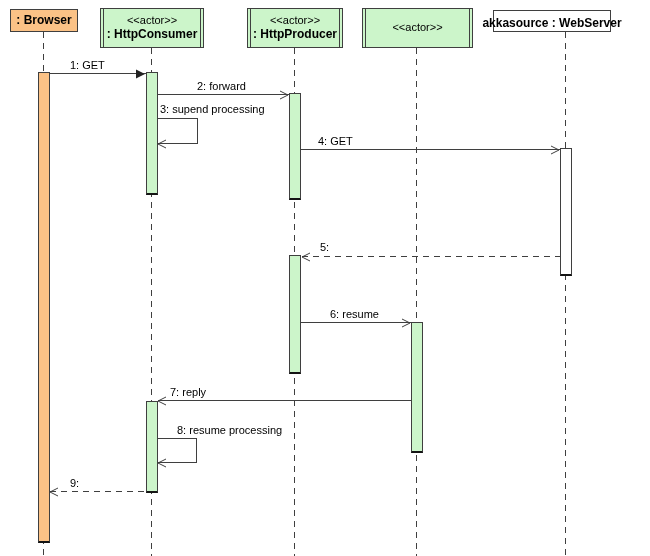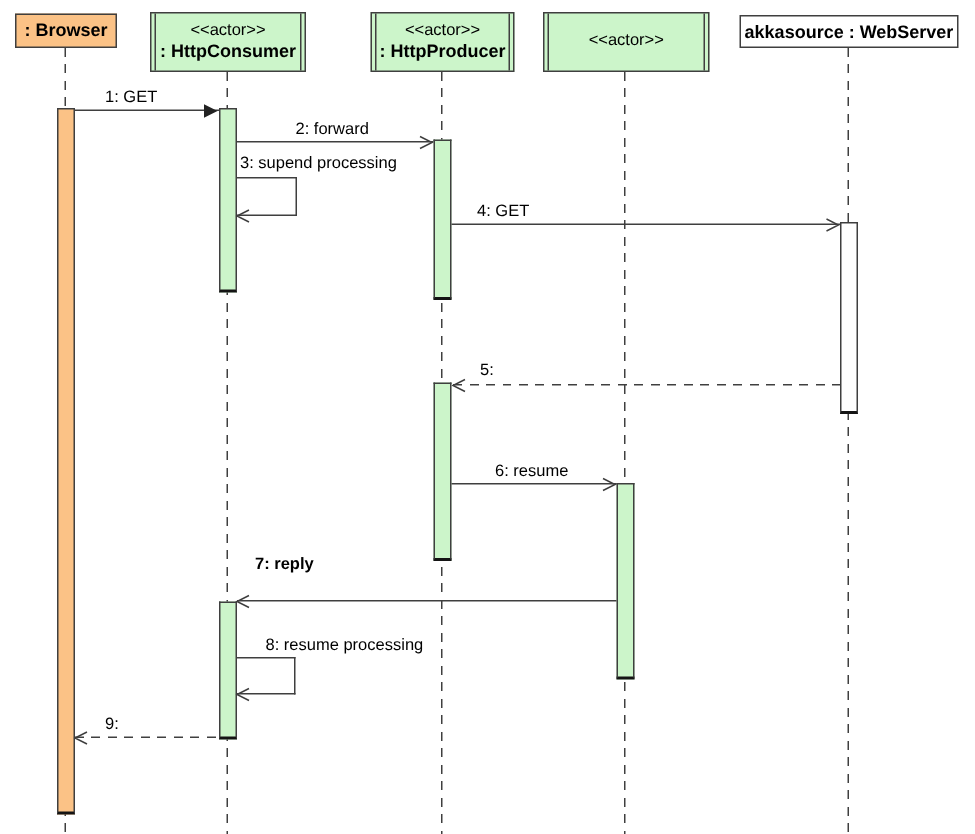--- a/index.html
+++ b/index.html
@@ -61,21 +61,21 @@
     <span class="stereo">&lt;&lt;actor&gt;&gt;</span>
     <span class="pname">: HttpProducer</span>
   </div>
 
   <div class="head" style="left:362px;top:8px;width:111px;height:40px;background:#ccf5ca;">
     <span class="decor dl"></span>
     <span class="decor dr"></span>
     <span class="stereo">&lt;&lt;actor&gt;&gt;</span>
   </div>
 
-  <div class="head" style="left:493px;top:10px;width:146px;height:22px;background:#ffffff;">
+  <div class="head" style="left:493px;top:10px;width:118px;height:22px;background:#ffffff;justify-content:flex-end;">
     <span class="pname">akkasource : WebServer</span>
   </div>
 
   <div class="lifeline" style="left:43px;top:32px;height:524px;"></div>
   <div class="lifeline" style="left:151px;top:48px;height:508px;"></div>
   <div class="lifeline" style="left:294px;top:48px;height:508px;"></div>
   <div class="lifeline" style="left:416px;top:48px;height:508px;"></div>
   <div class="lifeline" style="left:565px;top:32px;height:524px;"></div>
 
   <div class="bar orange" style="left:38px;top:72px;height:471px;"></div>
@@ -115,21 +115,21 @@
   <svg class="ah" style="left:301px;top:252px;" width="10" height="10" viewBox="0 0 10 10">
     <polyline points="9,1 1,5 9,9" fill="none" stroke="#3f3f3f" stroke-width="1"></polyline>
   </svg>
 
   <span class="mlabel" style="left:330px;top:308px;">6: resume</span>
   <div class="mline" style="left:301px;top:322px;width:110px;"></div>
   <svg class="ah" style="left:401px;top:318px;" width="10" height="10" viewBox="0 0 10 10">
     <polyline points="1,1 9,5 1,9" fill="none" stroke="#3f3f3f" stroke-width="1"></polyline>
   </svg>
 
-  <span class="mlabel" style="left:170px;top:370px;font-weight:bold;">7: reply</span>
+  <span class="mlabel" style="left:170px;top:386px;">7: reply</span>
   <div class="mline" style="left:158px;top:400px;width:253px;"></div>
   <svg class="ah" style="left:157px;top:396px;" width="10" height="10" viewBox="0 0 10 10">
     <polyline points="9,1 1,5 9,9" fill="none" stroke="#3f3f3f" stroke-width="1"></polyline>
   </svg>
 
   <span class="mlabel" style="left:177px;top:424px;">8: resume processing</span>
   <div class="selfloop" style="left:158px;top:438px;width:39px;height:25px;"></div>
   <svg class="ah" style="left:157px;top:458px;" width="10" height="10" viewBox="0 0 10 10">
     <polyline points="9,1 1,5 9,9" fill="none" stroke="#3f3f3f" stroke-width="1"></polyline>
   </svg>

